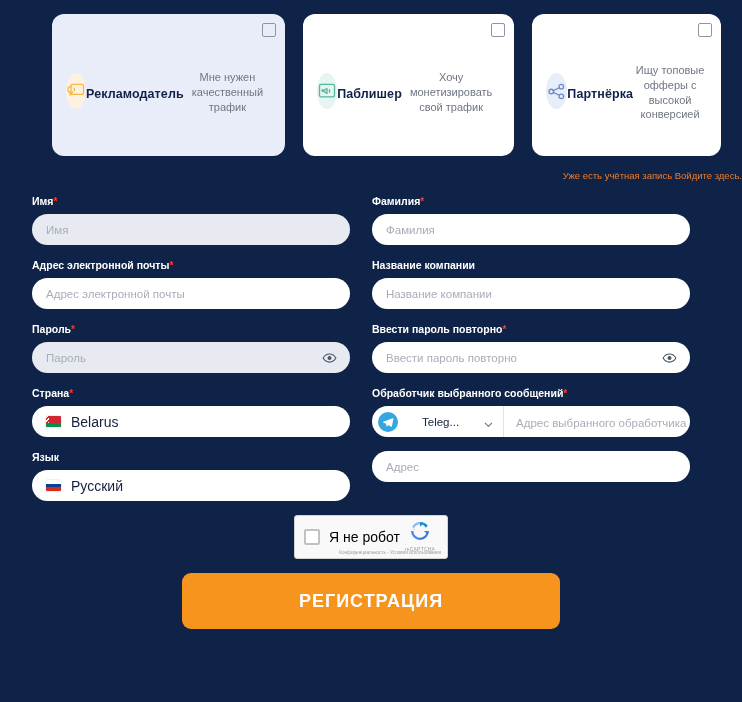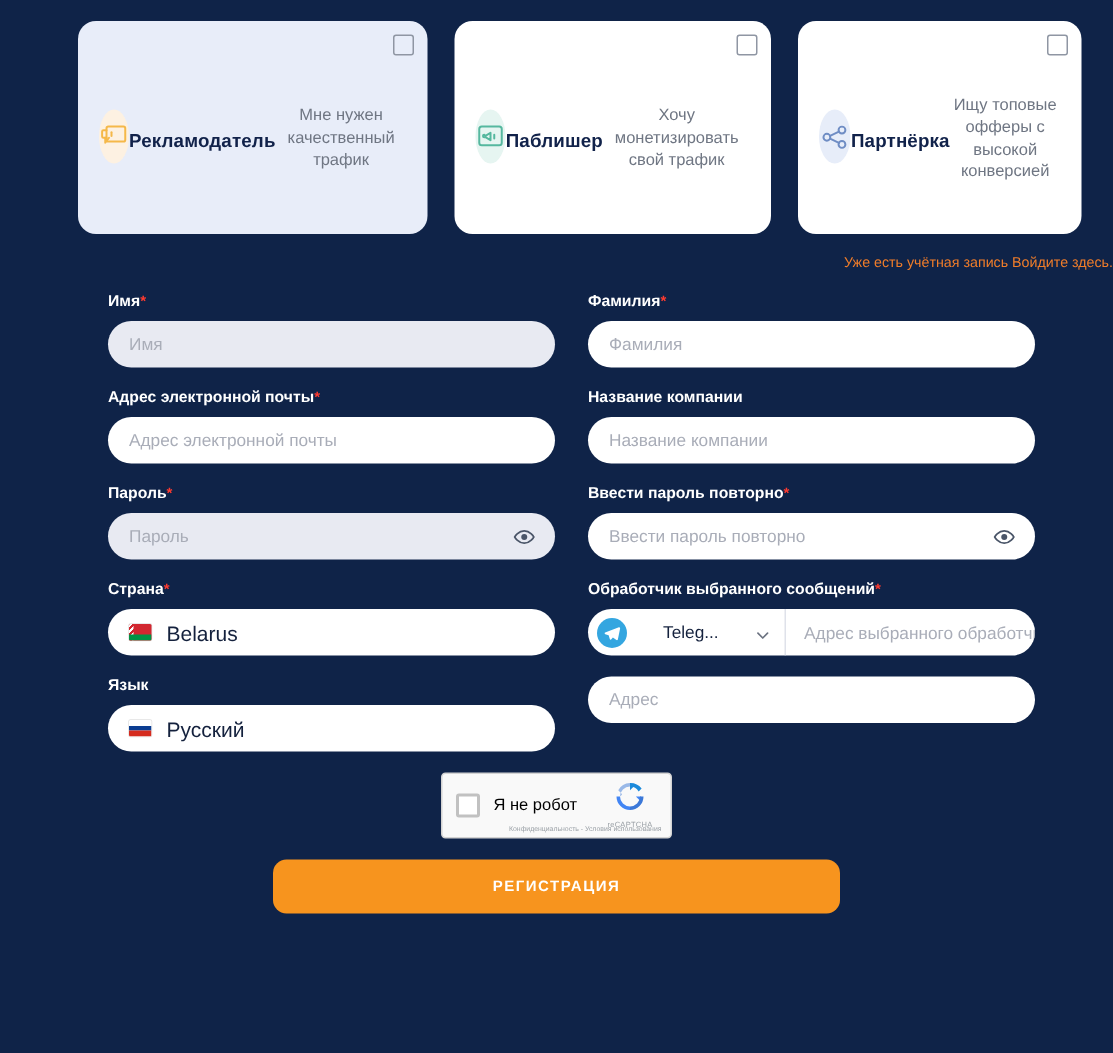--- a/index.html
+++ b/index.html
@@ -67,21 +67,21 @@
   .login-line {
     margin-top: 14px;
     text-align: right;
     font-size: 9.5px;
     color: #f07d2a;
   }
   .login-line .link { color: #f07d2a; text-decoration: none; cursor: pointer; }
 
   
   .form {
-    padding: 14px 52px 0 72px;
+    padding: 14px 52px 0 32px;
   }
   .row {
     display: flex;
     gap: 22px;
     margin-bottom: 14px;
   }
   .field { flex: 1 1 0; min-width: 0; }
   .label {
     font-size: 10.5px;
     font-weight: bold;
@@ -200,21 +200,21 @@
     cursor: pointer;
   }
   .cap-box {
     width: 16px; height: 16px;
     border: 2px solid #c1c1c1;
     background: #fff;
     border-radius: 2px;
     flex: 0 0 auto;
   }
   .cap-label {
-    font-size: 11px;
+    font-size: 14px;
     color: #000;
     margin-left: 9px;
     white-space: nowrap;
     text-align: center;
   }
   .cap-right {
     position: absolute;
     right: 7px; top: 5px;
     width: 40px;
     text-align: center;
@@ -229,26 +229,26 @@
     position: absolute;
     right: 6px; bottom: 3px;
     font-size: 4.6px;
     color: #9aa0a6;
     white-space: nowrap;
   }
 
   
   .submit-wrap { display: flex; justify-content: center; margin-top: 14px; }
   .submit {
-    width: 378px; height: 36px;
+    width: 378px; height: 56px;
     background: #f7941e;
     border: none;
     border-radius: 9px;
     color: #ffffff;
-    font-size: 10px;
+    font-size: 18px;
     font-weight: bold;
     letter-spacing: 1px;
     font-family: "Liberation Sans", sans-serif;
     cursor: pointer;
   }
 </style>
 </head>
 <body>
 
 <div class="page">

